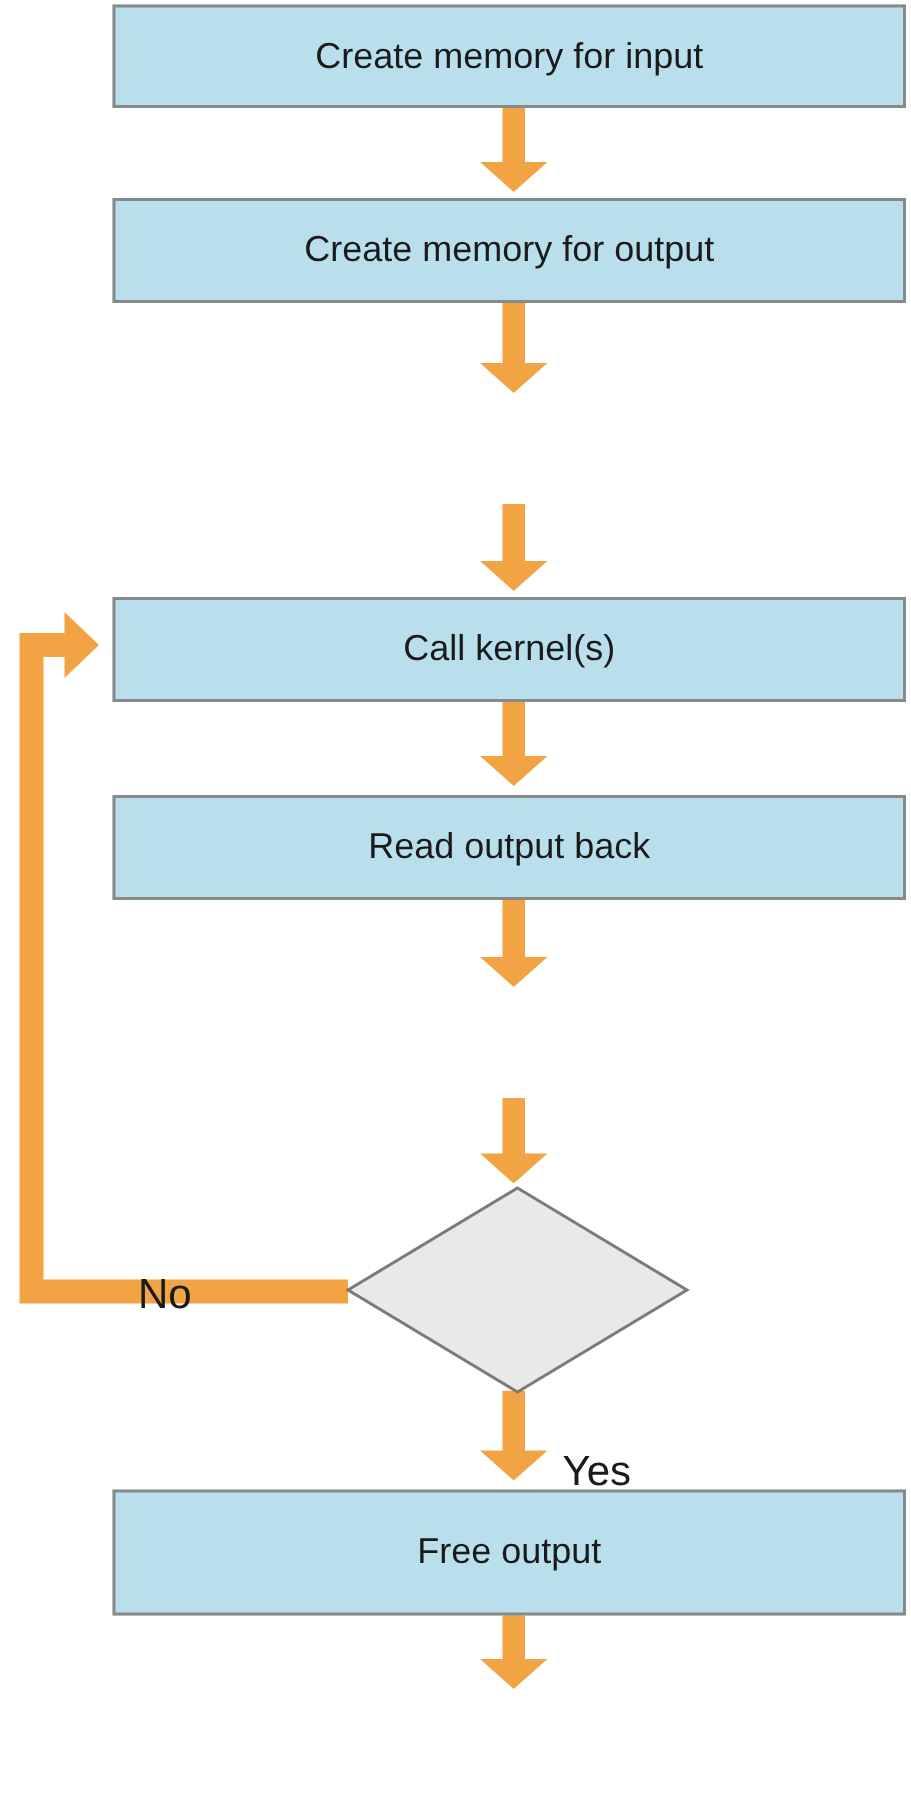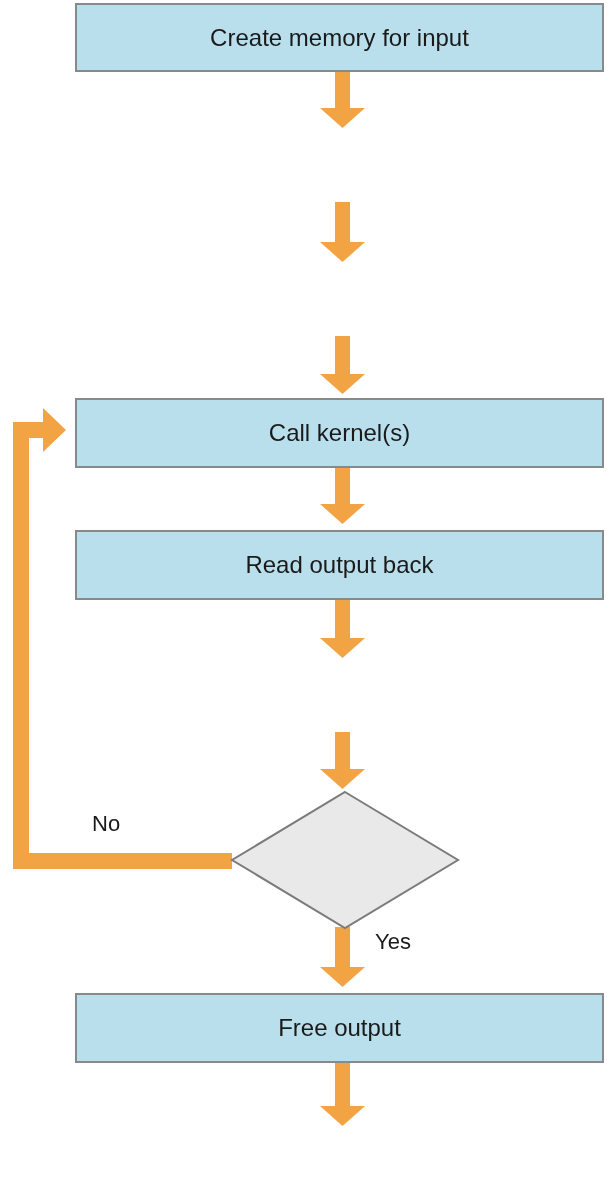--- a/index.html
+++ b/index.html
@@ -61,23 +61,24 @@
     width: 230px;
     height: 140px;
     display: flex;
     align-items: center;
     justify-content: center;
     font-size: 24px;
     color: var(--text, #1a1a1a);
   }
   .branch-label {
     position: absolute;
-    font-size: 22px;
+    font-size: 28px;
     color: var(--text, #1a1a1a);
     line-height: 1.1;
+    margin-top: 36px;
   }
   .label-no  { left: 92px;  top: 812px; }
   .label-yes { left: 375px; top: 930px; }
 </style>
 </head>
 <body>
 
 <div class="canvas">
 
   <svg class="loop-svg" width="607" height="1202" viewBox="0 0 607 1202" aria-hidden="true">
@@ -105,31 +106,34 @@
   <svg class="varrow" style="top:927px" width="45" height="60" viewBox="0 0 45 60" aria-hidden="true">
     <polygon points="15,0 30,0 30,40 45,40 22.5,60 0,40 15,40"></polygon>
   </svg>
   <svg class="varrow" style="top:1063px" width="45" height="63" viewBox="0 0 45 63" aria-hidden="true">
     <polygon points="15,0 30,0 30,43 45,43 22.5,63 0,43 15,43"></polygon>
   </svg>
 
   <div class="flow-box" style="top:3px;height:69px">
     <span>Create memory for input</span>
   </div>
+  <div class="flow-box" style="top:132px;height:70px">
+    <span>Create memory for output</span>
+  </div>
   <div class="flow-box" style="top:398px;height:70px">
     <span>Call kernel(s)</span>
   </div>
   <div class="flow-box" style="top:530px;height:70px">
     <span>Read output back</span>
   </div>
 
   <svg class="diamond-svg" width="230" height="140" viewBox="0 0 230 140" aria-hidden="true">
     <polygon points="115,2 228,70 115,138 2,70"></polygon>
   </svg>
 
   <div class="branch-label label-no">No</div>
   <div class="branch-label label-yes">Yes</div>
 
-  <div class="flow-box" style="top:993px;height:70px">
+  <div class="flow-box" style="top:993px;height:84px">
     <span>Free output</span>
   </div>
 
 </div>
 
 </body></html>

